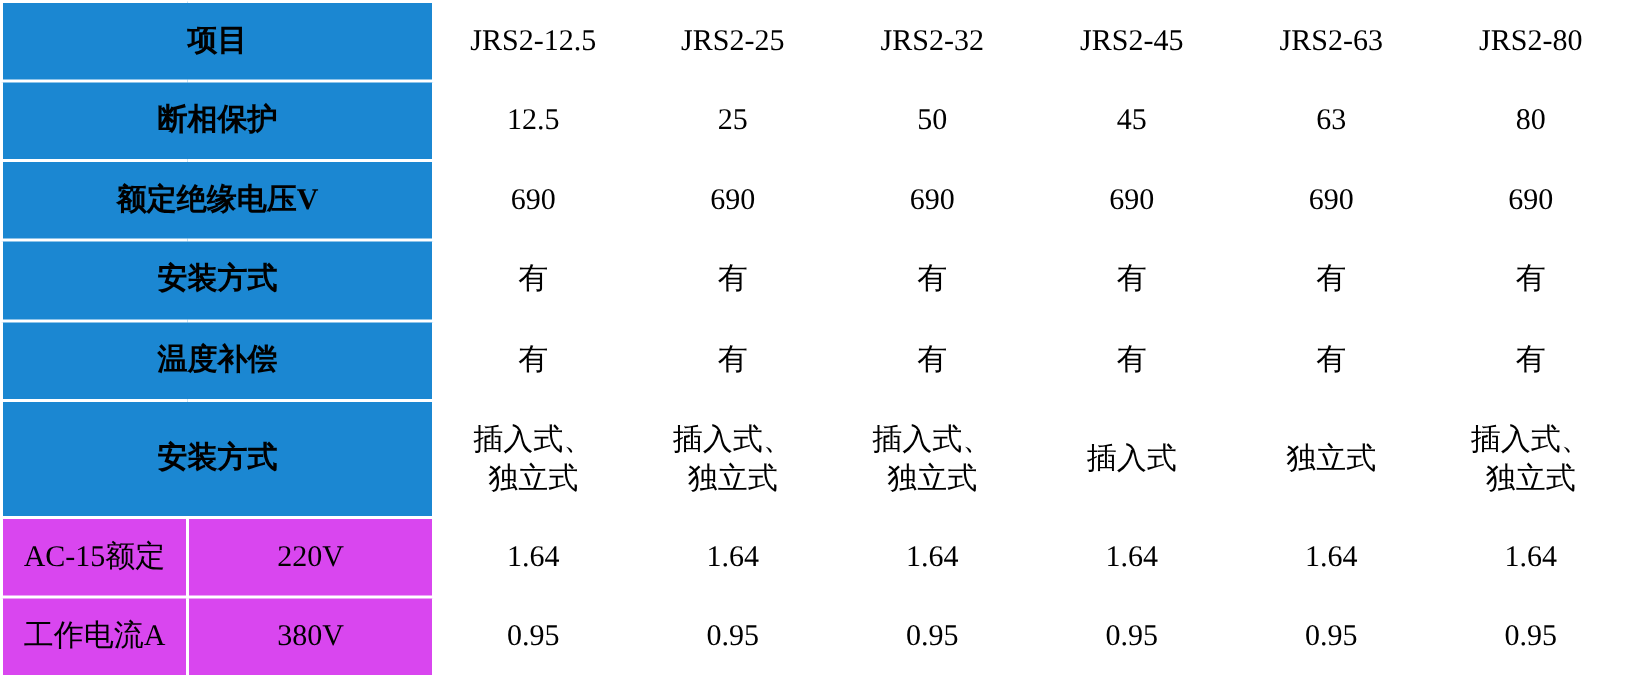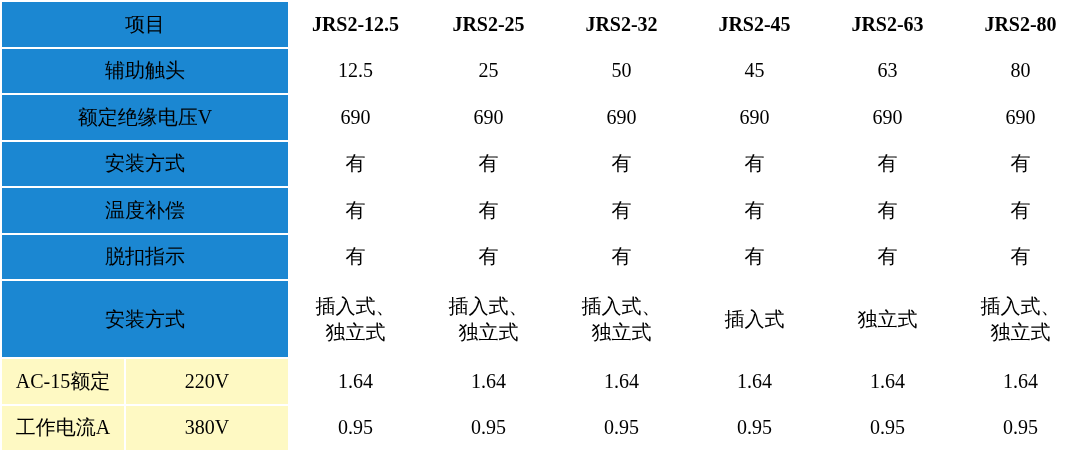--- a/index.html
+++ b/index.html
@@ -24,35 +24,34 @@
     padding: 0;
     text-align: center;
     vertical-align: middle;
     font-size: 20px;
     line-height: 1.25;
     color: #000000;
   }
   td.hdr {
     background: #1b87d2;
     color: #ffffff;
-    font-weight: normal;
+    font-weight: bold;
     font-size: 21px;
   }
   td.hdr-sub {
-    background: #fef9c3;
+    background: #d946ef;
     color: #ffffff;
     font-size: 19px;
   }
   td.val {
     background: #ffffff;
     color: #000000;
   }
   td.val-top {
     border-top: 2px solid #1b87d2;
-    font-weight: bold;
   }
   .two-line {
     display: block;
     line-height: 1.3;
   }
   
   col.c0 { width: 124px; }
   col.c1 { width: 164px; }
   col.c2 { width: 133px; }
   col.c3 { width: 133px; }
@@ -81,21 +80,21 @@
       <td class="hdr" colspan="2">项目</td>
       <td class="val val-top">JRS2-12.5</td>
       <td class="val val-top">JRS2-25</td>
       <td class="val val-top">JRS2-32</td>
       <td class="val val-top">JRS2-45</td>
       <td class="val val-top">JRS2-63</td>
       <td class="val val-top">JRS2-80</td>
     </tr>
 
     <tr>
-      <td class="hdr" colspan="2">辅助触头</td>
+      <td class="hdr" colspan="2">断相保护</td>
       <td class="val">12.5</td>
       <td class="val">25</td>
       <td class="val">50</td>
       <td class="val">45</td>
       <td class="val">63</td>
       <td class="val">80</td>
     </tr>
 
     <tr>
       <td class="hdr" colspan="2">额定绝缘电压V</td>
@@ -122,29 +121,20 @@
       <td class="hdr" colspan="2">温度补偿</td>
       <td class="val">有</td>
       <td class="val">有</td>
       <td class="val">有</td>
       <td class="val">有</td>
       <td class="val">有</td>
       <td class="val">有</td>
     </tr>
 
 
-    <tr>
-      <td class="hdr" colspan="2">脱扣指示</td>
-      <td class="val">有</td>
-      <td class="val">有</td>
-      <td class="val">有</td>
-      <td class="val">有</td>
-      <td class="val">有</td>
-      <td class="val">有</td>
-    </tr>
 
     <tr style="height:78px;">
       <td class="hdr" colspan="2">安装方式</td>
       <td class="val">
         <span class="two-line">插入式、</span>
         <span class="two-line">独立式</span>
       </td>
       <td class="val">
         <span class="two-line">插入式、</span>
         <span class="two-line">独立式</span>

